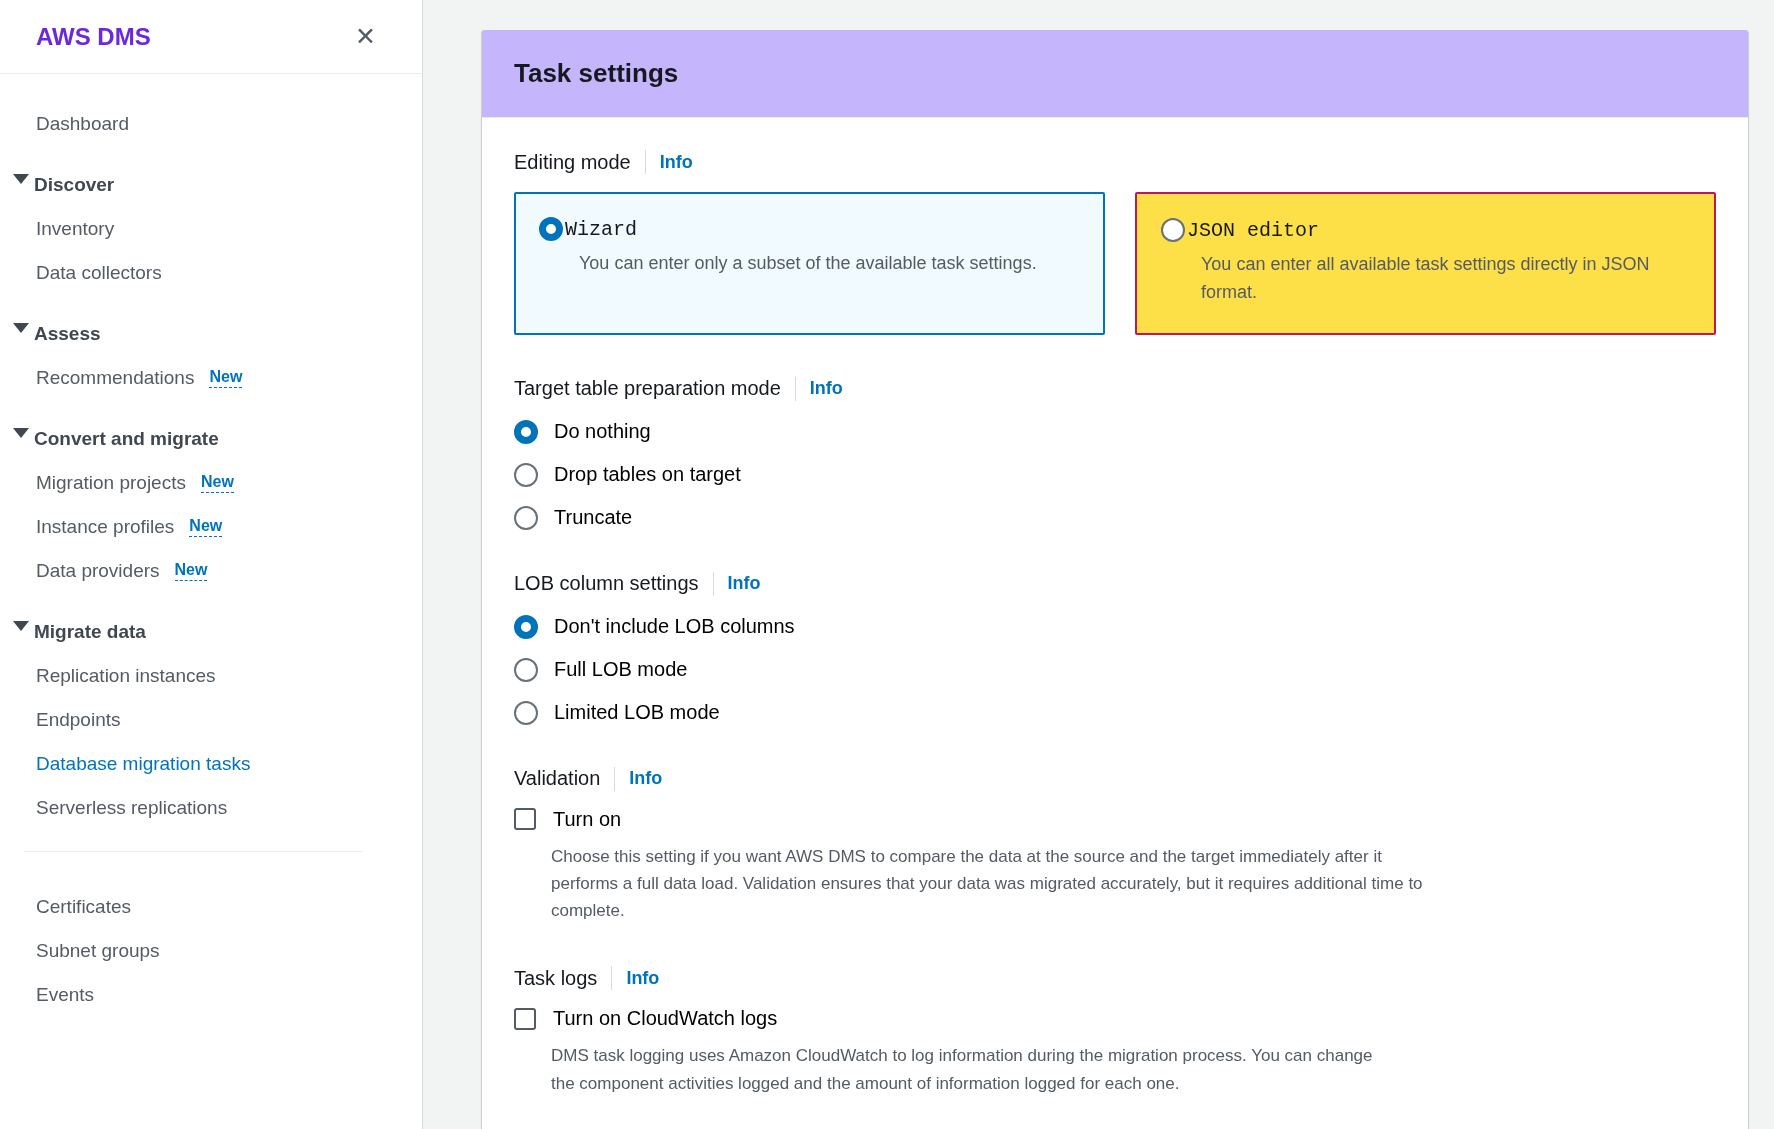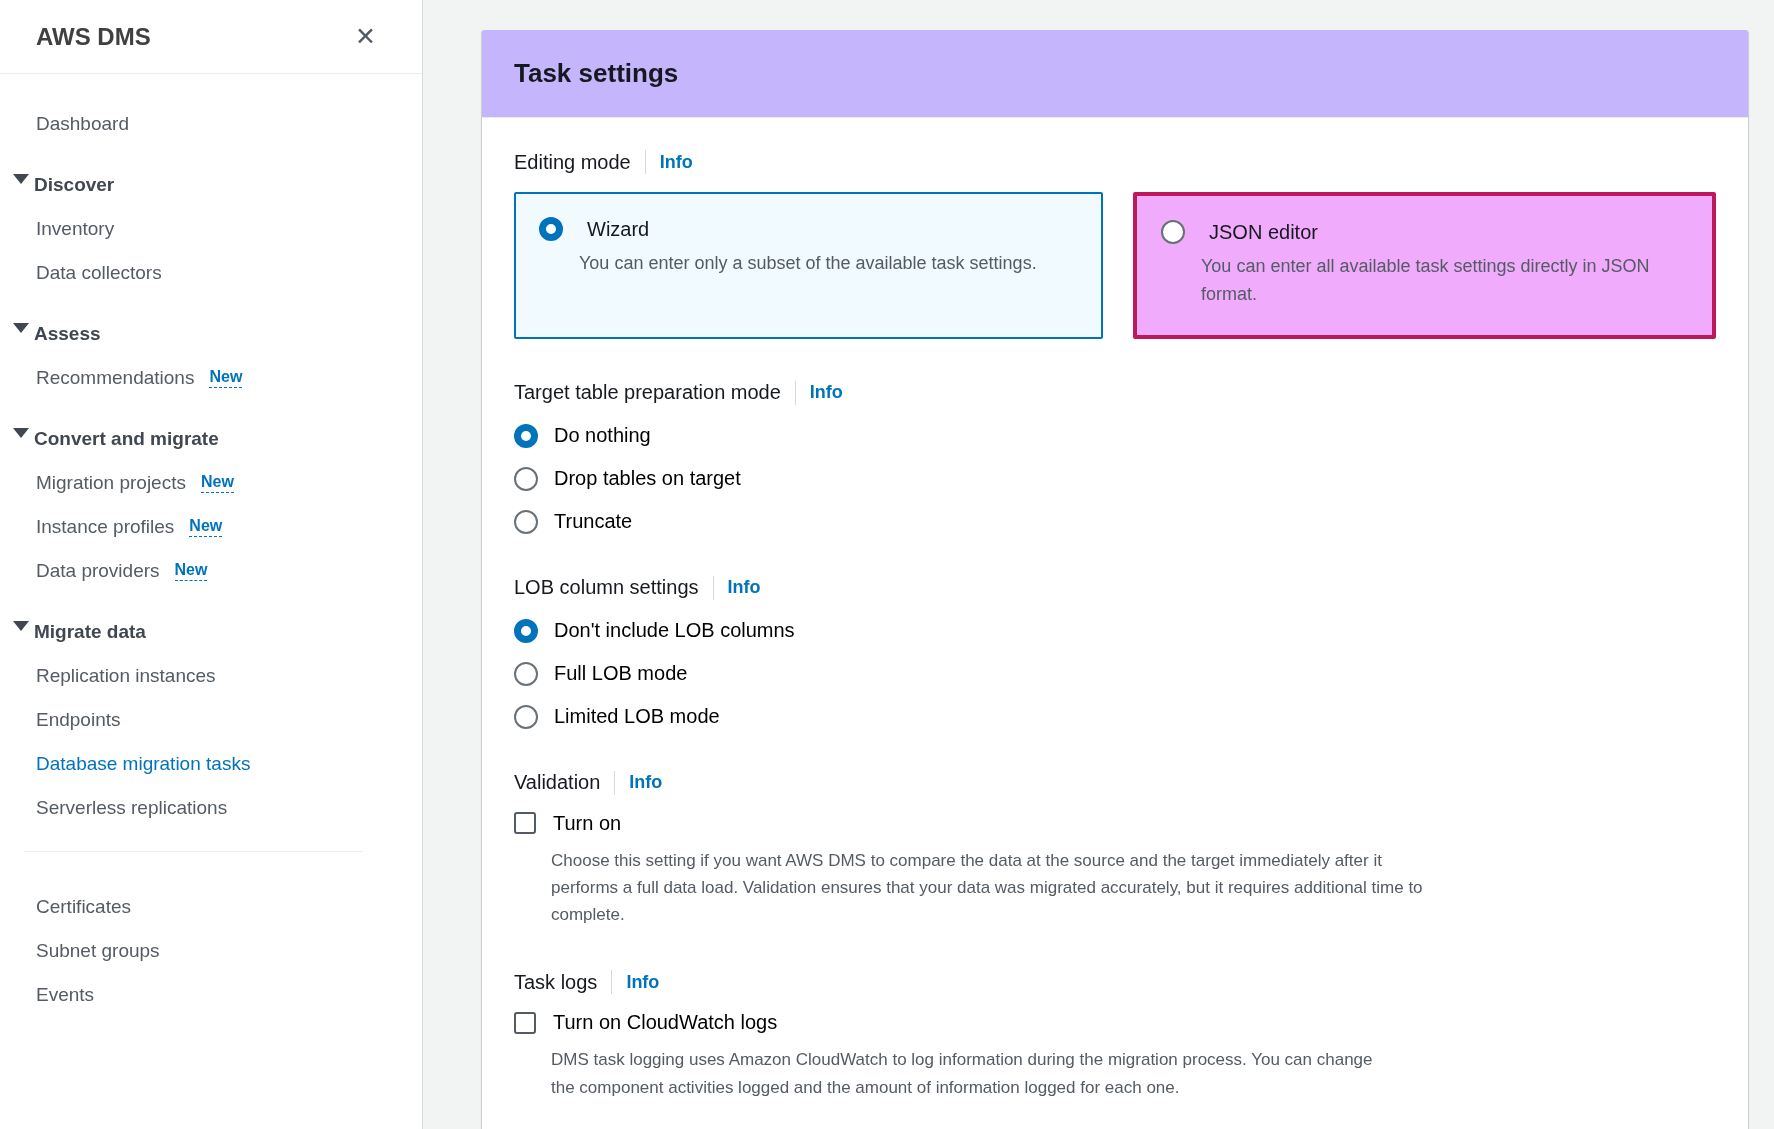--- a/index.html
+++ b/index.html
@@ -16,21 +16,21 @@
   .sidebar {
     position: absolute; left: 0; top: 0;
     width: 423px; height: 1129px;
     background: #ffffff;
     border-right: 1px solid #d5dbdb;
   }
   .sidebar-header {
     display: flex; align-items: center; justify-content: space-between;
     padding: 22px 44px 22px 36px;
   }
-  .sidebar-title { font-size: 24px; font-weight: 700; color: #404040; }
+  .sidebar-title { font-size: 24px; font-weight: 700; color: #6d28d9; }
   .close-btn {
     font-size: 25px; color: #545b64; cursor: pointer; line-height: 1;
     background: none; border: none; padding: 2px;
   }
   .sidebar-divider { border: 0; border-top: 1px solid #eaeded; margin: 0; }
   .nav { padding-top: 28px; }
   .nav-link {
     display: flex; align-items: center;
     padding: 11px 20px 11px 36px;
     font-size: 19px; color: #545b64; text-decoration: none; cursor: pointer;
@@ -75,25 +75,25 @@
   .field-label { font-size: 20px; color: #16191f; }
   .head-sep { width: 1px; height: 24px; background: #d5dbdb; margin: 0 14px; }
   .info-link { font-size: 18px; font-weight: 700; color: #0073bb; text-decoration: none; cursor: pointer; }
 
   .section { margin-top: 42px; }
 
   
   .tiles { display: flex; gap: 30px; margin-top: 18px; }
   .tile {
     flex: 1 1 0;
-    border: 4px solid #be185d; border-radius: 2px; background: #f0abfc;
+    border: 2px solid #be185d; border-radius: 2px; background: #fde047;
     padding: 24px 12px 26px 24px; min-height: 110px; cursor: pointer;
   }
   .tile.selected { border: 2px solid #0073bb; background: #f1faff; padding: 23px 23px 25px 23px; }
-  .tile-head { display: flex; align-items: center; gap: 24px; }
+  .tile-head { display: flex; align-items: center; gap: 2px; font-family: Liberation Mono, monospace; }
   .tile-title { font-size: 20px; color: #16191f; }
   .tile-desc { margin: 9px 0 0 40px; font-size: 18px; color: #545b64; line-height: 1.55; }
 
   
   .radio {
     width: 24px; height: 24px; border-radius: 50%;
     border: 2px solid #687078; background: #fff; flex-shrink: 0; cursor: pointer;
   }
   .radio.checked { border: 7px solid #0073bb; }
   .opt-row { display: flex; align-items: center; gap: 16px; margin-top: 19px; cursor: pointer; }

